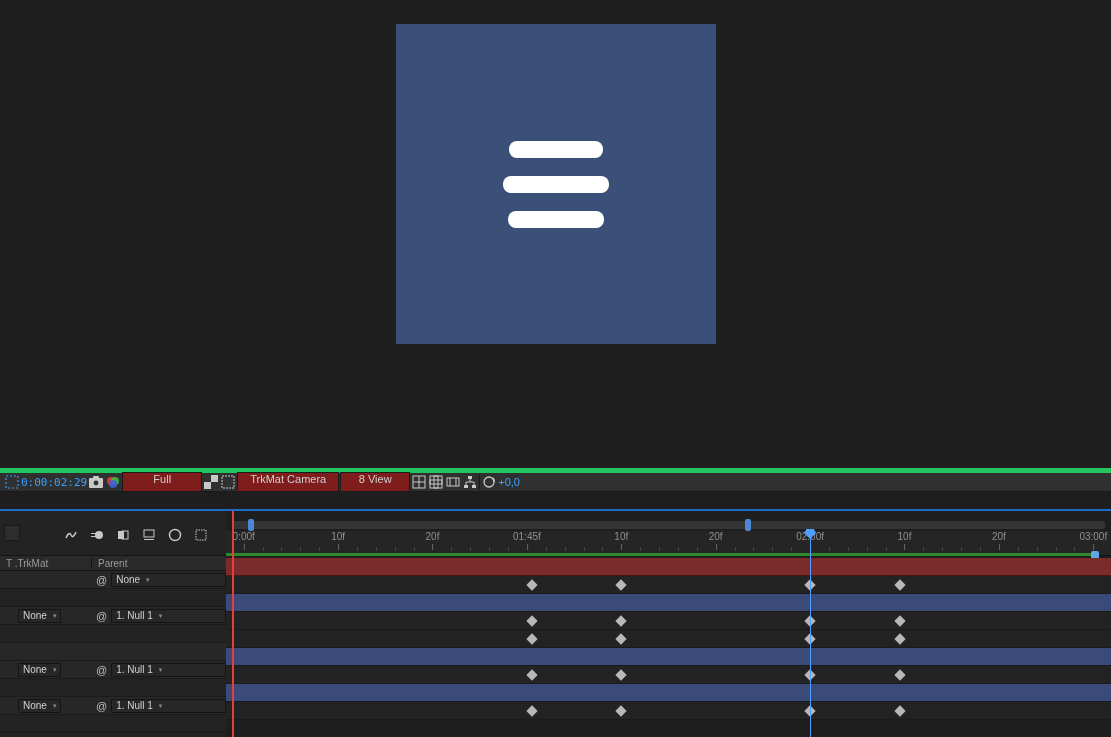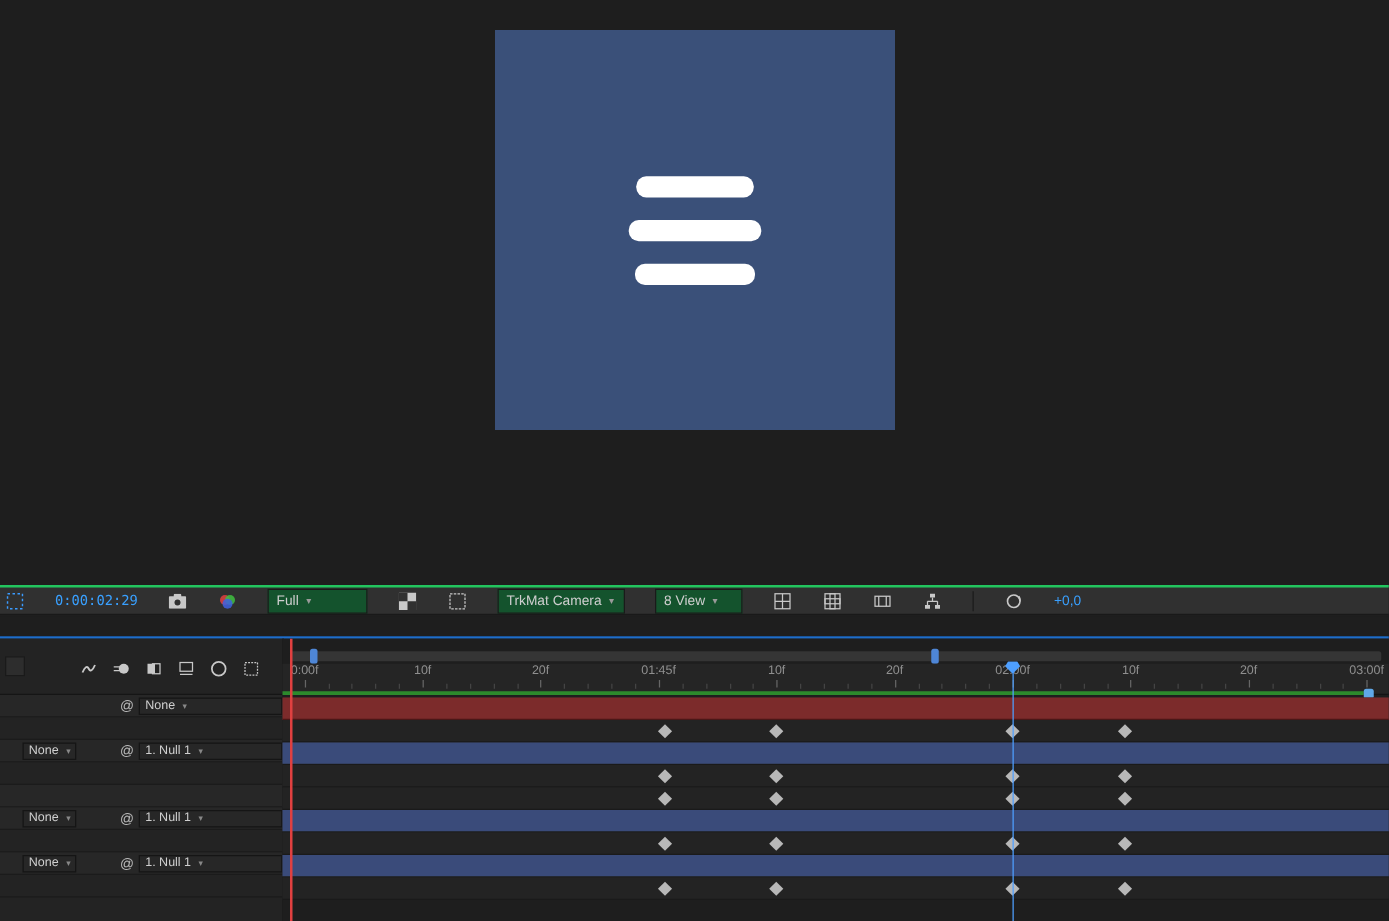--- a/index.html
+++ b/index.html
@@ -3,25 +3,25 @@
 <meta charset="utf-8">
 <style>
   html,body{margin:0;padding:0;background:#1e1e1e;color:#bdbdbd;font-family:Arial,Helvetica,sans-serif;font-size:11px;width:1111px;height:737px;overflow:hidden;}
   .viewer{position:absolute;left:0;top:0;right:0;height:462px;background:#1e1e1e;display:flex;align-items:flex-start;justify-content:center;}
   .canvas{margin-top:24px;width:320px;height:320px;background:#3a5079;display:flex;flex-direction:column;align-items:center;justify-content:center;gap:18px;}
   .bar{height:17px;border-radius:8px;background:#fff;}
   .bar1{width:94px;}
   .bar2{width:106px;}
   .bar3{width:96px;}
   
-  .toolbar{position:absolute;left:0;top:468px;right:0;height:24px;background:#303030;border-top:2px solid #22c55e;border-bottom:1px solid #191919;display:flex;align-items:center;gap:24px;padding:0 4px;box-sizing:border-box;}
+  .toolbar{position:absolute;left:0;top:468px;right:0;height:24px;background:#303030;border-top:5px solid #22c55e;border-bottom:1px solid #191919;display:flex;align-items:center;gap:1px;padding:0 4px;box-sizing:border-box;}
   .tool-btn{width:16px;height:16px;display:flex;align-items:center;justify-content:center;color:#c8c8c8;font-size:12px;}
   .tool-btn.accent{color:#3a9bff;}
   .tcode{color:#39a0ff;font-family:monospace;font-size:11px;}
-  .dd{height:18px;background:#14532d;border:1px solid #1a1a1a;display:flex;align-items:center;padding:0 6px;gap:6px;color:#cfcfcf;font-size:11px;}
+  .dd{height:18px;background:#7f1d1d;border:1px solid #1a1a1a;display:flex;align-items:center;padding:0 6px;gap:6px;color:#cfcfcf;font-size:11px;flex-direction:column;}
   .dd .caret{font-size:8px;color:#9a9a9a;}
   .link{color:#39a0ff;font-size:11px;}
   .sep{width:1px;height:16px;background:#1a1a1a;}
   .ico{width:16px;height:16px;display:flex;align-items:center;justify-content:center;color:#c8c8c8;}
   
   .gap-strip{position:absolute;left:0;top:493px;right:0;height:16px;background:#1e1e1e;border-bottom:1px solid #0a0a0a;}
   .bluebar{position:absolute;left:0;top:509px;right:0;height:2px;background:#1f6dc9;}
   
   .timeline{position:absolute;left:0;top:511px;right:0;bottom:0;background:#232323;}
   .tl-left{position:absolute;left:0;top:0;width:226px;bottom:0;background:#232323;border-right:1px solid #121212;}
@@ -202,20 +202,24 @@
           <svg width="14" height="14" viewBox="0 0 14 14">
               <circle cx="7" cy="7" r="5.5" fill="none" stroke="#c8c8c8" stroke-width="1.4"></circle>
             </svg>
         </span>
         <span class="icn">
           <svg width="14" height="14" viewBox="0 0 14 14">
               <rect x="2" y="2" width="10" height="10" fill="none" stroke="#c8c8c8" stroke-dasharray="1.5 1"></rect>
             </svg>
         </span>
       </div>
+    </div>
+    <div class="left-head">
+      <div class="col-a">T .TrkMat</div>
+      <div class="col-b">Parent</div>
     </div>
     <div class="lg" id="left-rows">
         <div class="lg-row" style="height: 17px;">
           <div class="cell-trk"></div>
           <div class="cell-par">
             <span class="pick">@</span>
             <div class="mini-dd" style="flex:1;">
               <span>None</span>
               <span class="car">▾</span>
             </div>

